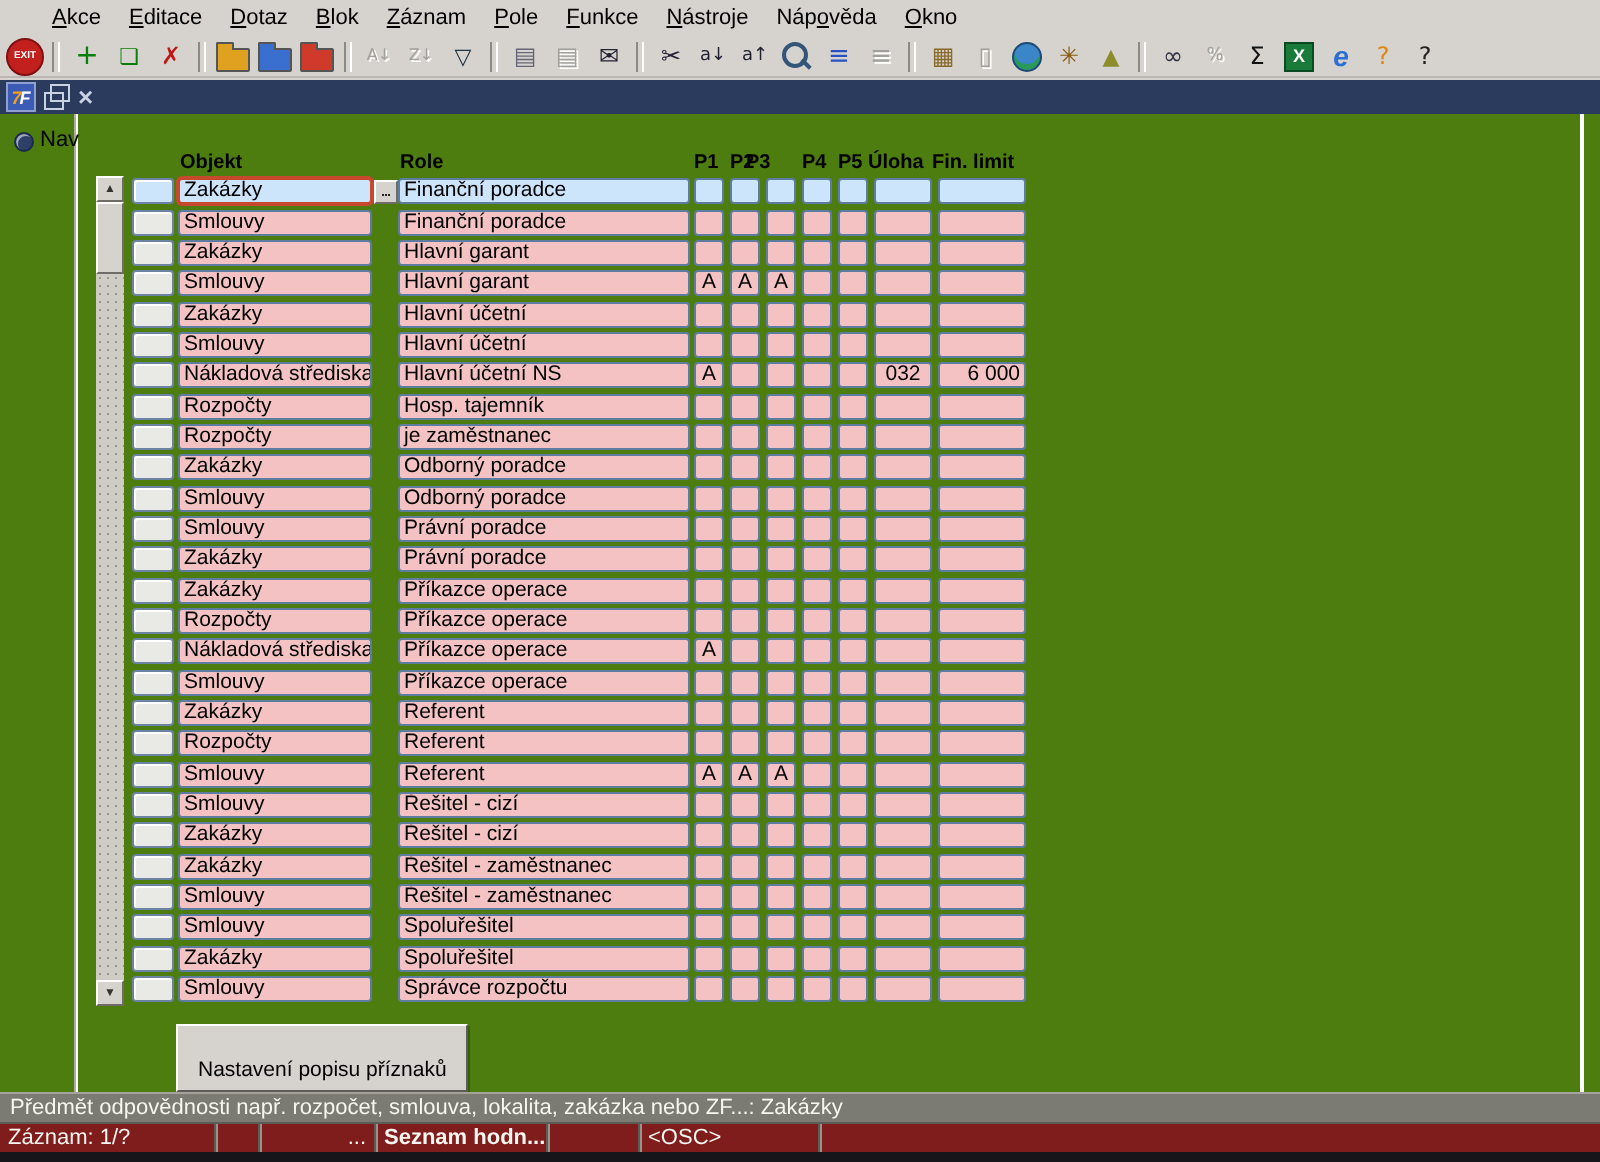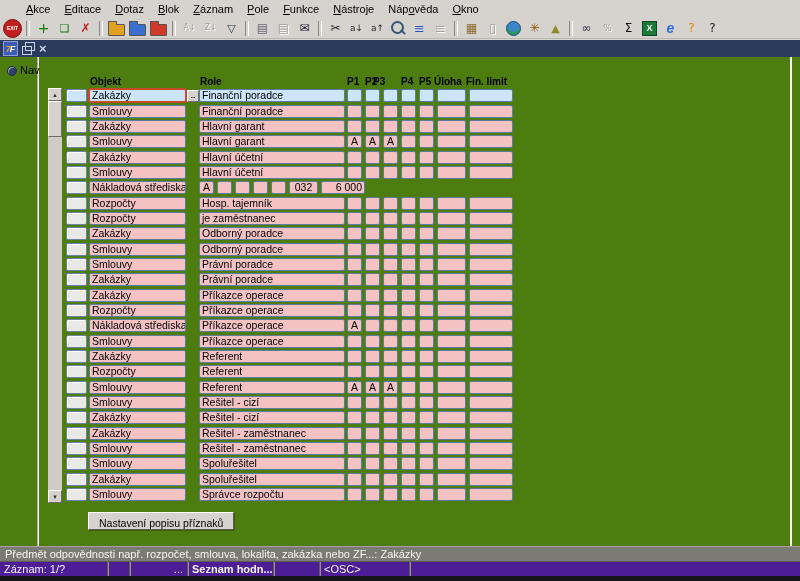--- a/index.html
+++ b/index.html
@@ -58,28 +58,28 @@
   .row.cur .fld,.row.cur .sel{background:#cde5fa;}
   .fld.focus{border:1px solid #c6492e;box-shadow:0 0 0 1px #c6492e;}
   .obj{width:97px;}
   .lovslot{width:13px;display:flex;justify-content:center;flex:none;}
   .lovbtn{width:12px;height:12px;background:#d6d3ce;border:1px solid;border-color:#fff #6f6c67 #6f6c67 #fff;
           font-size:9px;line-height:8px;text-align:center;letter-spacing:-1px;box-sizing:border-box;}
   .role{width:146px;margin-right:2px;}
   .p{width:15px;margin-right:3px;padding-left:3px;}
   .ul{width:29px;margin-right:3px;text-align:center;}
   .fin{width:44px;text-align:right;}
-  .flagbtn{position:absolute;left:88px;top:455px;height:18px;padding:4px 10px;background:#d6d3ce;
+  .flagbtn{position:absolute;left:88px;top:455px;height:18px;padding:16px 10px;background:#d6d3ce;
            border:1px solid;border-color:#fff #5f5c57 #5f5c57 #fff;box-shadow:1px 1px 0 rgba(0,0,0,.25);
            font-family:inherit;font-size:10.5px;color:#000;}
   .right-edge{position:absolute;right:8px;top:0;bottom:0;width:2px;background:#fcfcfa;}
   
   .hintbar{position:absolute;left:0;top:546px;width:100%;height:15px;background:#7b7b73;border-top:1px solid #a5a29c;
            color:#f6f6f0;line-height:15px;padding-left:5px;box-sizing:border-box;white-space:nowrap;}
-  .statusbar{position:absolute;left:0;top:561px;width:100%;height:15px;background:#4c1d95;border-top:1px solid #5e5b56;
+  .statusbar{position:absolute;left:0;top:561px;width:100%;height:15px;background:#7f1d1d;border-top:1px solid #5e5b56;
              display:flex;color:#f6f6f0;line-height:14px;}
   .scell{box-sizing:border-box;padding:0 4px;border-right:1px solid #5e5b56;box-shadow:1px 0 0 #96938c;white-space:nowrap;overflow:hidden;flex:none;}
   .bottom-strip{position:absolute;left:0;top:576px;width:100%;height:5px;background:#15151a;}
 </style>
 </head>
 <body>
 
 <div class="app">
   <div class="menubar">
       <span class="menu-item"><u>A</u>kce</span>
@@ -309,20 +309,21 @@
           <span class="fld p"></span>
           <span class="fld p"></span>
           <span class="fld p"></span>
           <span class="fld ul"></span>
           <span class="fld fin"></span>
         </div>
         <div class="row">
           <span class="sel"></span>
           <span class="fld obj">Nákladová střediska</span>
           <span class="lovslot"></span>
+          <span class="fld role">Hlavní účetní NS</span>
           <span class="fld p">A</span>
           <span class="fld p"></span>
           <span class="fld p"></span>
           <span class="fld p"></span>
           <span class="fld p"></span>
           <span class="fld ul">032</span>
           <span class="fld fin">6 000</span>
         </div>
         <div class="row">
           <span class="sel"></span>

